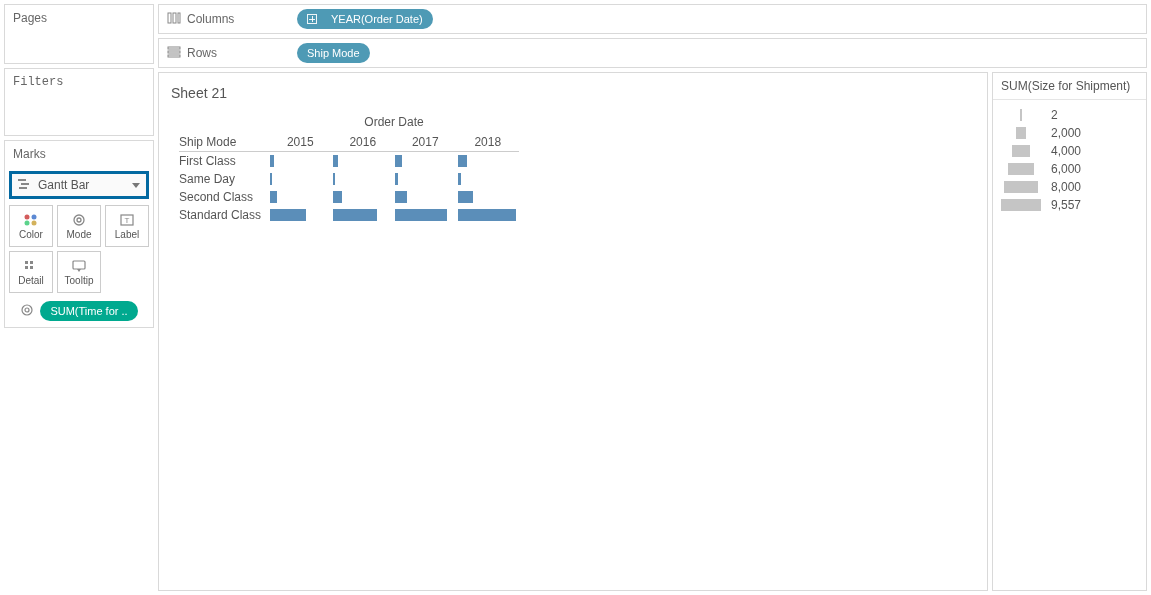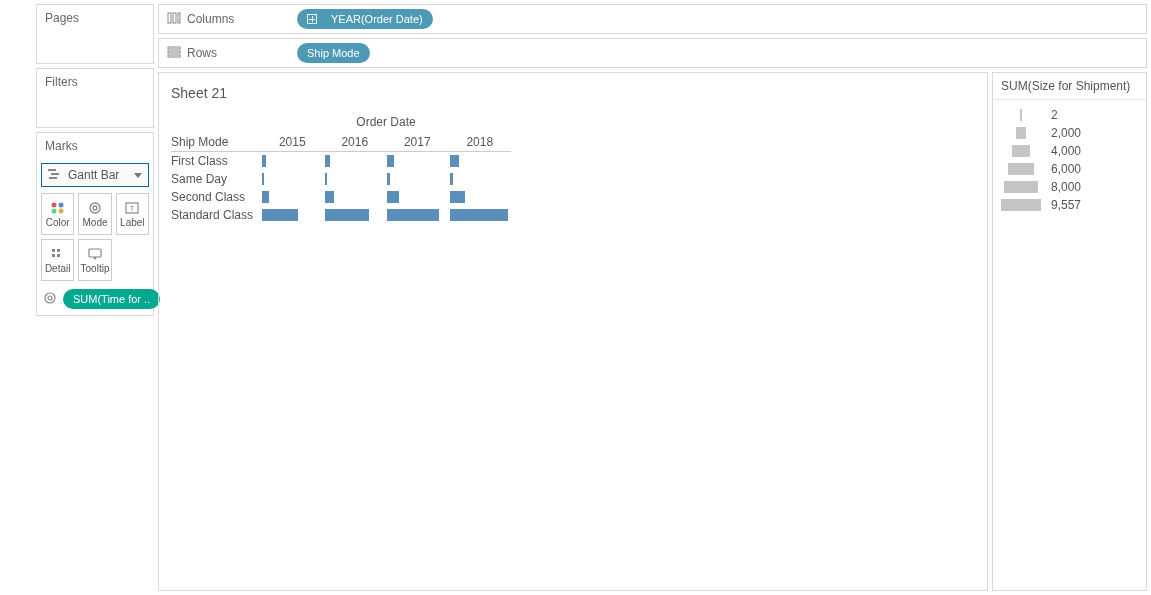--- a/index.html
+++ b/index.html
@@ -25,37 +25,36 @@
   .left-col {
     width: 150px;
     display: flex;
     flex-direction: column;
     gap: 4px;
   }
   .panel {
     border: 1px solid #d9d9d9;
     background: #fff;
     box-sizing: border-box;
-    margin-left: 32px;
   }
   .panel-header {
     padding: 6px 8px;
     color: #666;
     font-size: 12px;
   }
   .pages-panel { height: 60px; }
-  .filters-panel { height: 60px; }
+  .filters-panel { height: 68px; font-family: Liberation Mono, monospace; }
   .marks-panel { flex: 0 0 auto; }
   .marks-body { padding: 4px; }
 
   .mark-type-select {
     display: flex;
     align-items: center;
     justify-content: space-between;
-    border: 1px solid #0369a1;
+    border: 3px solid #0369a1;
     background: #fafafa;
     height: 22px;
     padding: 0 6px;
     margin-bottom: 6px;
     cursor: pointer;
   }
   .mark-type-select .left { display:flex; align-items:center; gap:6px; }
   .dropdown-caret {
     width: 0; height: 0;
     border-left: 4px solid transparent;
@@ -96,20 +95,21 @@
   }
   .pill-blue  { background: #4e9ab5; color: #fff; }
   .pill-green { background: #00a98f; color: #fff; }
 
   .shelf-sum {
     display: flex;
     align-items: center;
     gap: 6px;
     margin-top: 6px;
     padding: 2px;
+    justify-content: center;
   }
   .shelf-sum-icon {
     color:#666;
     flex:0 0 auto;
   }
 
   
   .main-col {
     flex: 1;
     display: flex;
@@ -152,20 +152,21 @@
     box-sizing: border-box;
     overflow: hidden;
   }
   .sheet-title {
     font-size: 14px;
     color: #555;
     margin-bottom: 14px;
   }
   .chart-wrap {
     width: 340px;
+    margin-left: 8px;
   }
   .axis-title {
     text-align: center;
     color: #555;
     font-size: 12px;
     margin-bottom: 4px;
     padding-left: 90px;
   }
   .chart-grid {
     display: flex;

